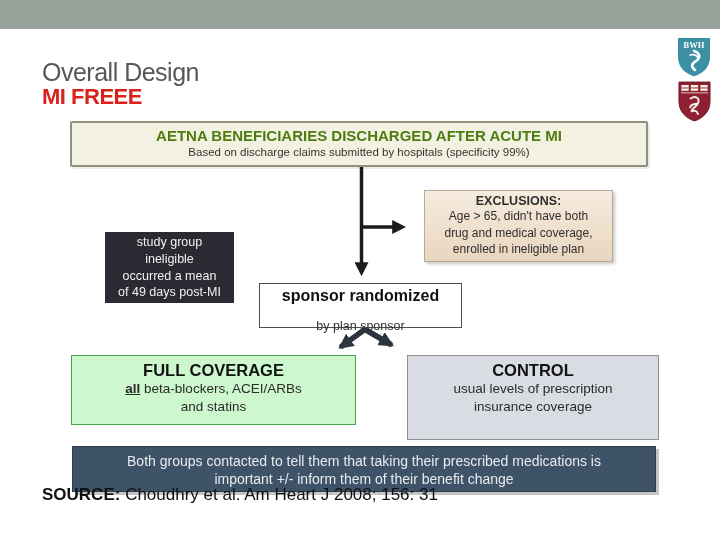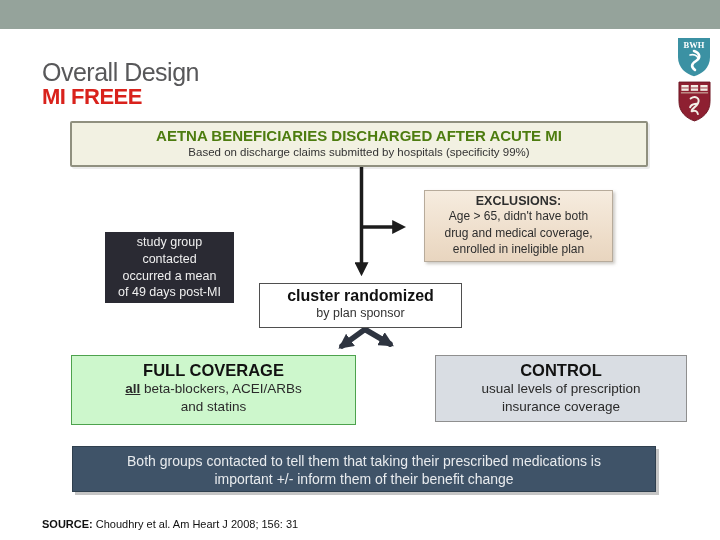--- a/index.html
+++ b/index.html
@@ -38,45 +38,45 @@
     left:105px;top:232px;width:129px;height:71px;background:#2a2a33;
     color:#f0f0f0;padding-top:2px;
   }
   .box-study .l{font-size:12.5px;line-height:16.8px;}
 
   .box-cluster{
     left:259px;top:283px;width:203px;height:45px;background:#ffffff;
     border:1.5px solid #4f4f4f;padding-top:3px;
   }
   .box-cluster .t{font-size:16px;font-weight:700;color:#111;}
-  .box-cluster .s{font-size:12.5px;color:#333;margin-top:1px;}
+  .box-cluster .s{font-size:12.5px;color:#333;margin-top:14px;}
 
   .box-full{
     left:71px;top:355px;width:285px;height:70px;background:#cdf7cc;
     border:1px solid #4da24d;padding-top:5px;
   }
   .box-full .t{font-size:16.5px;font-weight:700;color:#111;}
   .box-full .l{font-size:13.5px;color:#2a2a2a;line-height:17.5px;}
   .emph{font-weight:700;text-decoration:underline;}
 
   .box-control{
-    left:407px;top:355px;width:252px;height:67px;background:#d9dde3;
-    border:1px solid #8f8f8f;padding-top:5px;margin-left:28px;
+    left:407px;top:355px;width:252px;height:85px;background:#d9dde3;
+    border:1px solid #8f8f8f;padding-top:5px;
   }
   .box-control .t{font-size:16.5px;font-weight:700;color:#111;}
   .box-control .l{font-size:13.5px;color:#2a2a2a;line-height:17.5px;}
 
   .box-footer{
     left:72px;top:446px;width:584px;height:46px;background:#3f5368;
     border:1px solid #2f3f4e;box-shadow:3px 3px 0 rgba(140,140,140,0.5);
     color:#e8ebee;padding-top:5px;
   }
   .box-footer .l{font-size:14px;line-height:18px;}
 
-  .source{position:absolute;left:42px;top:518px;font-size:11px;color:#111;}
+  .source{position:absolute;left:42px;top:485px;font-size:17px;color:#111;}
   .source .b{font-weight:700;}
 </style>
 </head>
 <body>
 
 <div class="slide">
 
   <div class="topbar"></div>
 
   <div class="page-title">Overall Design</div>
@@ -126,27 +126,27 @@
 
   <div class="box box-exclusions">
     <div class="t">EXCLUSIONS:</div>
     <div class="l">Age &gt; 65, didn't have both</div>
     <div class="l">drug and medical coverage,</div>
     <div class="l">enrolled in ineligible plan</div>
   </div>
 
   <div class="box box-study">
     <div class="l">study group</div>
-    <div class="l">contacted</div>
+    <div class="l">ineligible</div>
     <div class="l">occurred a mean</div>
     <div class="l">of 49 days post-MI</div>
   </div>
 
   <div class="box box-cluster">
-    <div class="t">cluster randomized</div>
+    <div class="t">sponsor randomized</div>
     <div class="s">by plan sponsor</div>
   </div>
 
   <div class="box box-full">
     <div class="t">FULL COVERAGE</div>
     <div class="l"><span class="emph">all</span><span> beta-blockers, ACEI/ARBs</span></div>
     <div class="l">and statins</div>
   </div>
 
   <div class="box box-control">

